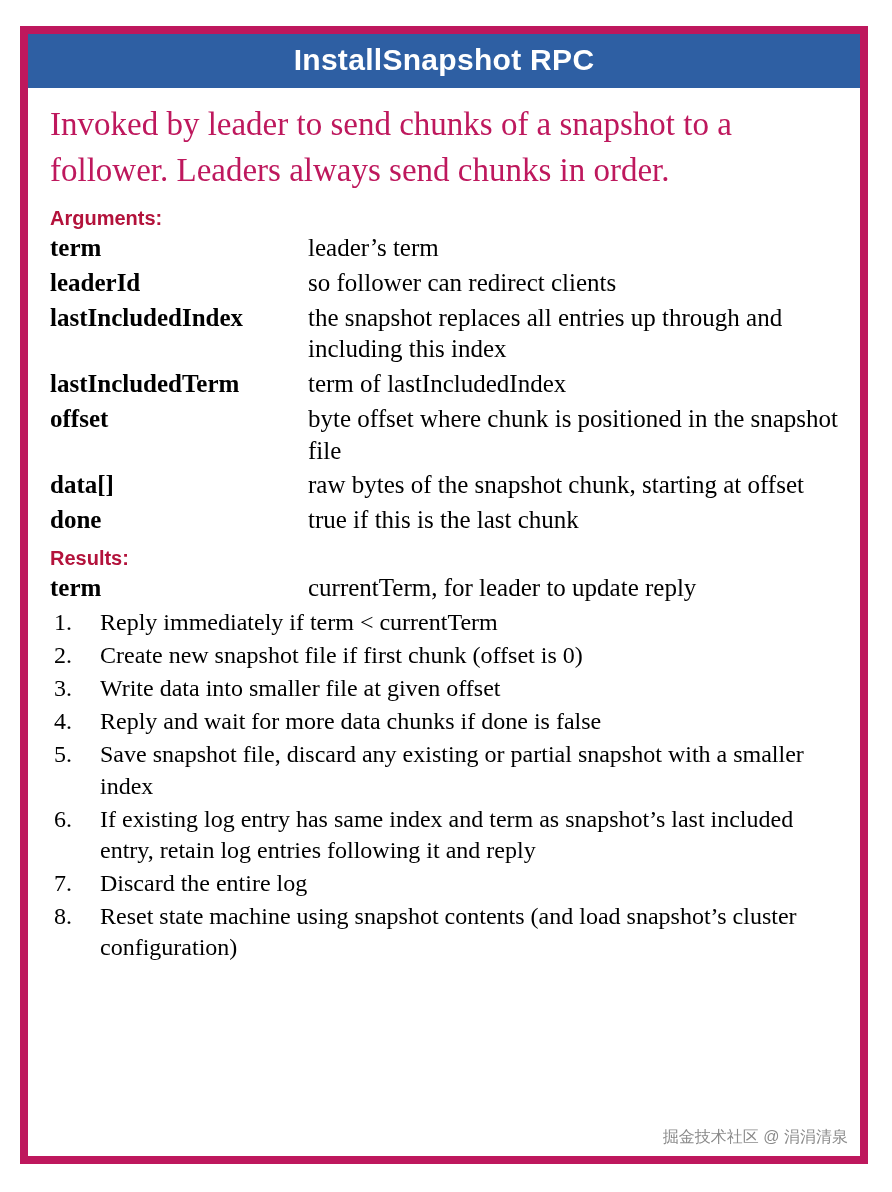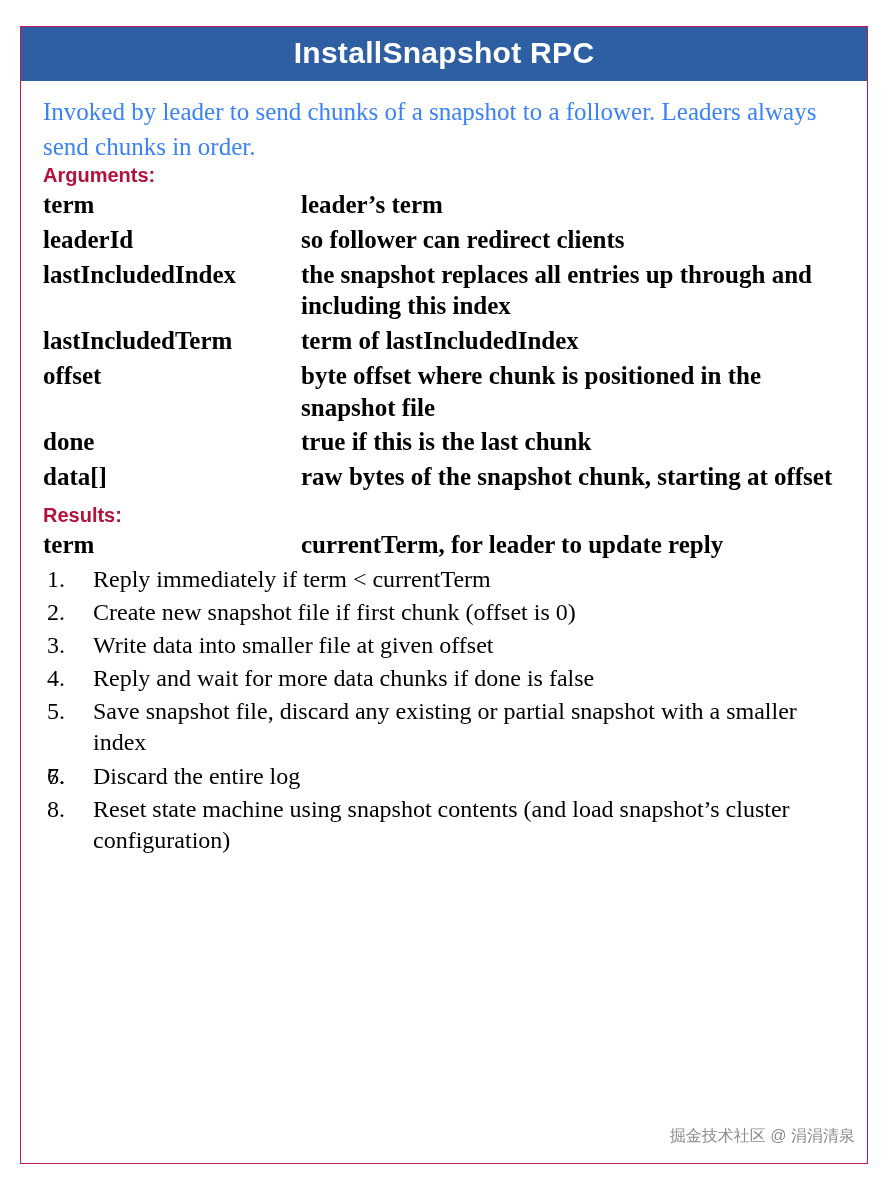--- a/index.html
+++ b/index.html
@@ -14,40 +14,41 @@
     color: #000000;
     overflow: hidden;
   }
   .card {
     position: absolute;
     left: 20px;
     top: 26px;
     width: 848px;
     height: 1138px;
     box-sizing: border-box;
-    border: 1px solid #be185d;
+    border: 8px solid #be185d;
     background: #ffffff;
   }
   .title-bar {
     background: #2e5fa3;
     color: #ffffff;
     font-family: "Liberation Sans", sans-serif;
     font-weight: bold;
     font-size: 30px;
     text-align: center;
     padding: 9px 0 11px 0;
     letter-spacing: 0.3px;
   }
   .body-pad {
     padding: 14px 22px 0 22px;
   }
   .intro {
-    color: #3b82f6;
-    font-size: 25px;
+    color: #be185d;
+    font-size: 33px;
     line-height: 1.38;
+    margin-bottom: 14px;
   }
   .section-head {
     color: #b3123b;
     font-family: "Liberation Sans", sans-serif;
     font-weight: bold;
     font-size: 20px;
     margin: 0 0 2px 0;
   }
   .section-head.results {
     margin-top: 8px;
@@ -65,21 +66,21 @@
     line-height: 1.27;
     padding: 0 0 3px 0;
   }
   td.fname {
     font-weight: bold;
     white-space: nowrap;
     width: 258px;
     padding-right: 6px;
   }
   td.fdesc {
-    font-weight: bold;
+    font-weight: normal;
   }
   ol.steps {
     list-style: none;
     margin: 0;
     padding: 0;
   }
   ol.steps li {
     position: relative;
     font-size: 24px;
     line-height: 1.3;
@@ -89,21 +90,21 @@
   ol.steps li .num {
     position: absolute;
     left: 4px;
     top: 0;
     width: 34px;
     text-align: left;
   }
   .watermark {
     position: absolute;
     right: 12px;
-    bottom: 16px;
+    bottom: 8px;
     font-family: "Liberation Sans", sans-serif;
     font-size: 16px;
     color: #8b8b8b;
     white-space: nowrap;
   }
 </style>
 </head>
 <body>
 
 <div class="card">
@@ -132,27 +133,27 @@
         </tr>
         <tr>
           <td class="fname">lastIncludedTerm</td>
           <td class="fdesc">term of lastIncludedIndex</td>
         </tr>
         <tr>
           <td class="fname">offset</td>
           <td class="fdesc">byte offset where chunk is positioned in the snapshot file</td>
         </tr>
         <tr>
+          <td class="fname">data[]</td>
+          <td class="fdesc">raw bytes of the snapshot chunk, starting at offset</td>
+        </tr>
+        <tr>
           <td class="fname">done</td>
           <td class="fdesc">true if this is the last chunk</td>
         </tr>
-        <tr>
-          <td class="fname">data[]</td>
-          <td class="fdesc">raw bytes of the snapshot chunk, starting at offset</td>
-        </tr>
       </tbody>
     </table>
 
     <div class="section-head results">Results:</div>
 
     <table class="fields">
       <tbody>
         <tr>
           <td class="fname">term</td>
           <td class="fdesc">currentTerm, for leader to update reply</td>
@@ -177,20 +178,21 @@
       <li>
         <span class="num">4.</span>
         <span>Reply and wait for more data chunks if done is false</span>
       </li>
       <li>
         <span class="num">5.</span>
         <span>Save snapshot file, discard any existing or partial snapshot with a smaller index</span>
       </li>
       <li>
         <span class="num">6.</span>
+        <span>If existing log entry has same index and term as snapshot’s last included entry, retain log entries following it and reply</span>
       </li>
       <li>
         <span class="num">7.</span>
         <span>Discard the entire log</span>
       </li>
       <li>
         <span class="num">8.</span>
         <span>Reset state machine using snapshot contents (and load snapshot’s cluster configuration)</span>
       </li>
     </ol>

